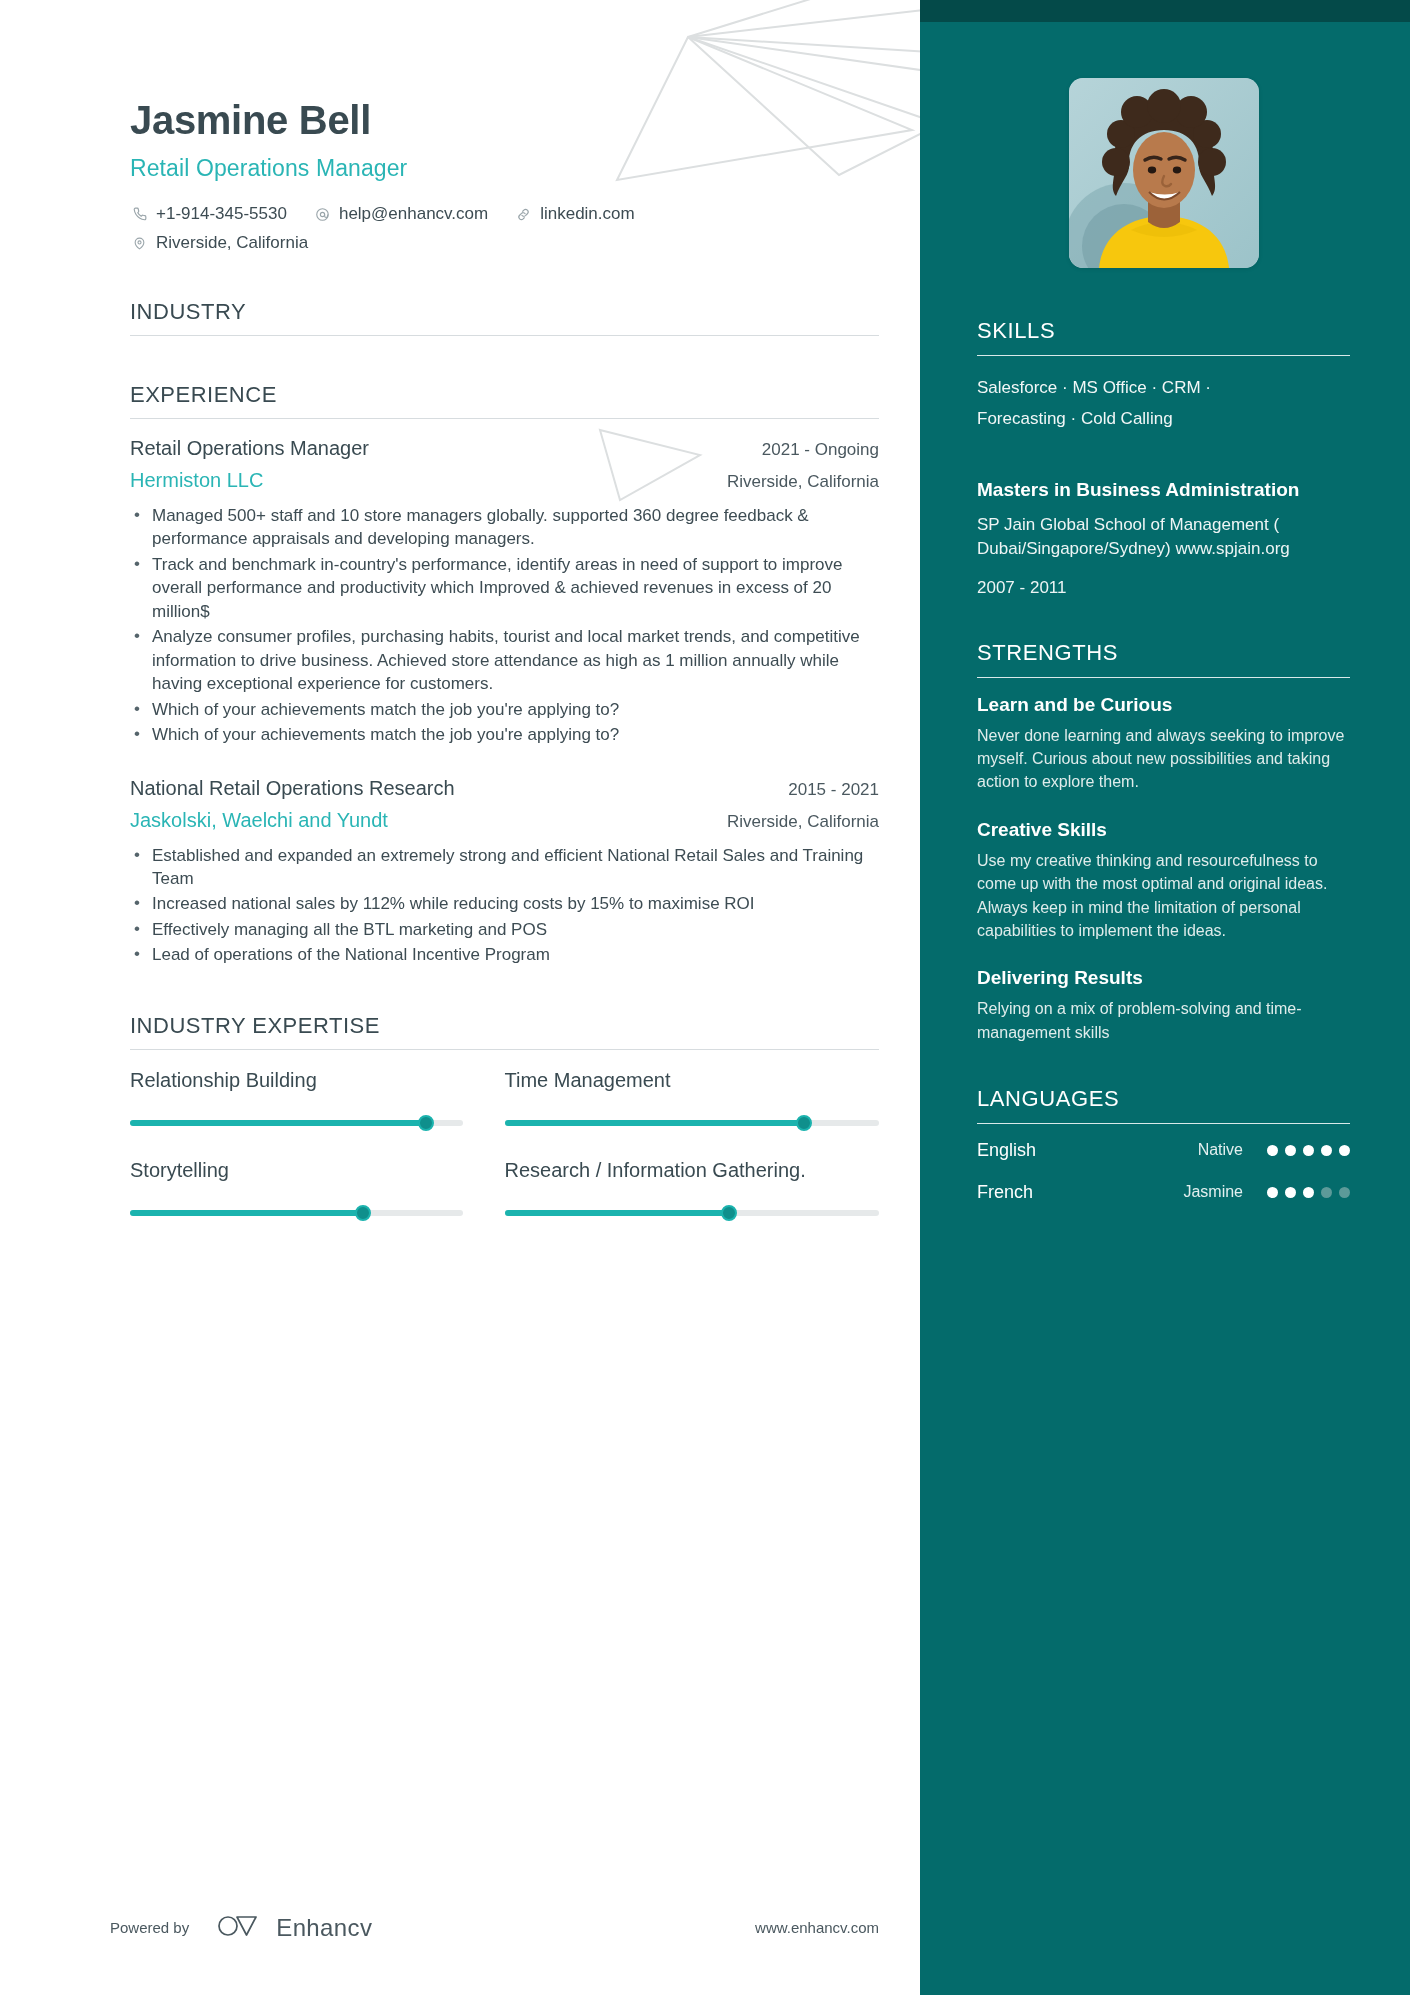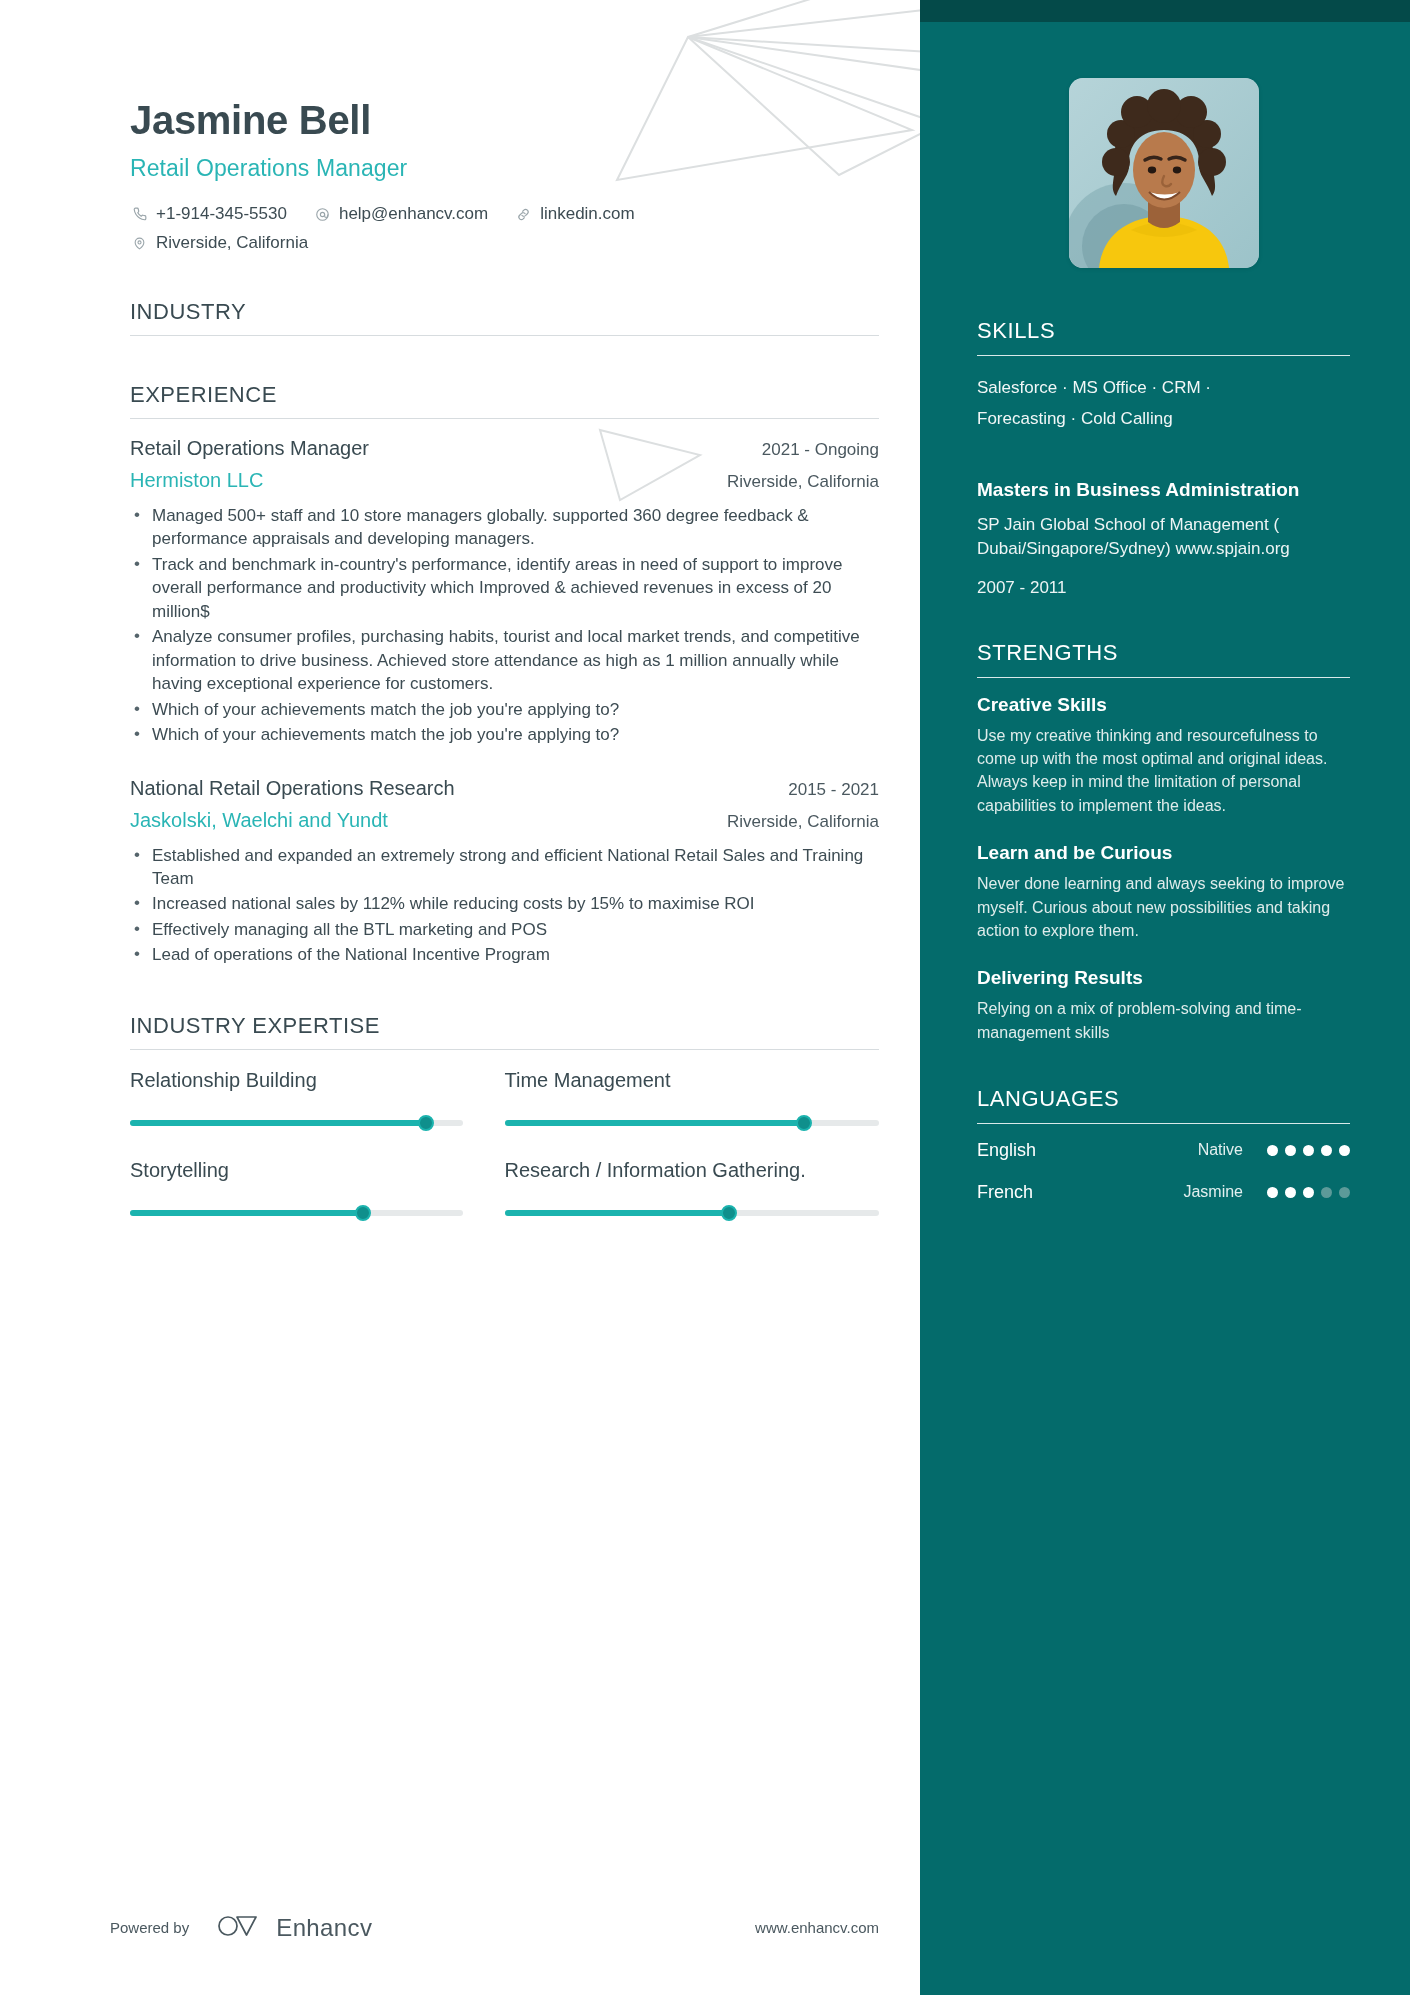--- a/index.html
+++ b/index.html
@@ -187,26 +187,26 @@
 
       <section class="side-sec">
         <div class="edu-title">Masters in Business Administration</div>
         <div class="edu-sub">SP Jain Global School of Management ( Dubai/Singapore/Sydney) www.spjain.org</div>
         <div class="edu-date">2007 - 2011</div>
       </section>
 
       <section class="side-sec">
         <div class="side-h">STRENGTHS</div>
         <div class="str-item">
+          <div class="str-title">Learn and be Curious</div>
+          <div class="str-desc">Never done learning and always seeking to improve myself. Curious about new possibilities and taking action to explore them.</div>
+        </div>
+        <div class="str-item">
           <div class="str-title">Creative Skills</div>
           <div class="str-desc">Use my creative thinking and resourcefulness to come up with the most optimal and original ideas. Always keep in mind the limitation of personal capabilities to implement the ideas.</div>
-        </div>
-        <div class="str-item">
-          <div class="str-title">Learn and be Curious</div>
-          <div class="str-desc">Never done learning and always seeking to improve myself. Curious about new possibilities and taking action to explore them.</div>
         </div>
         <div class="str-item">
           <div class="str-title">Delivering Results</div>
           <div class="str-desc">Relying on a mix of problem-solving and time-management skills</div>
         </div>
       </section>
 
       <section class="side-sec">
         <div class="side-h">LANGUAGES</div>
 

